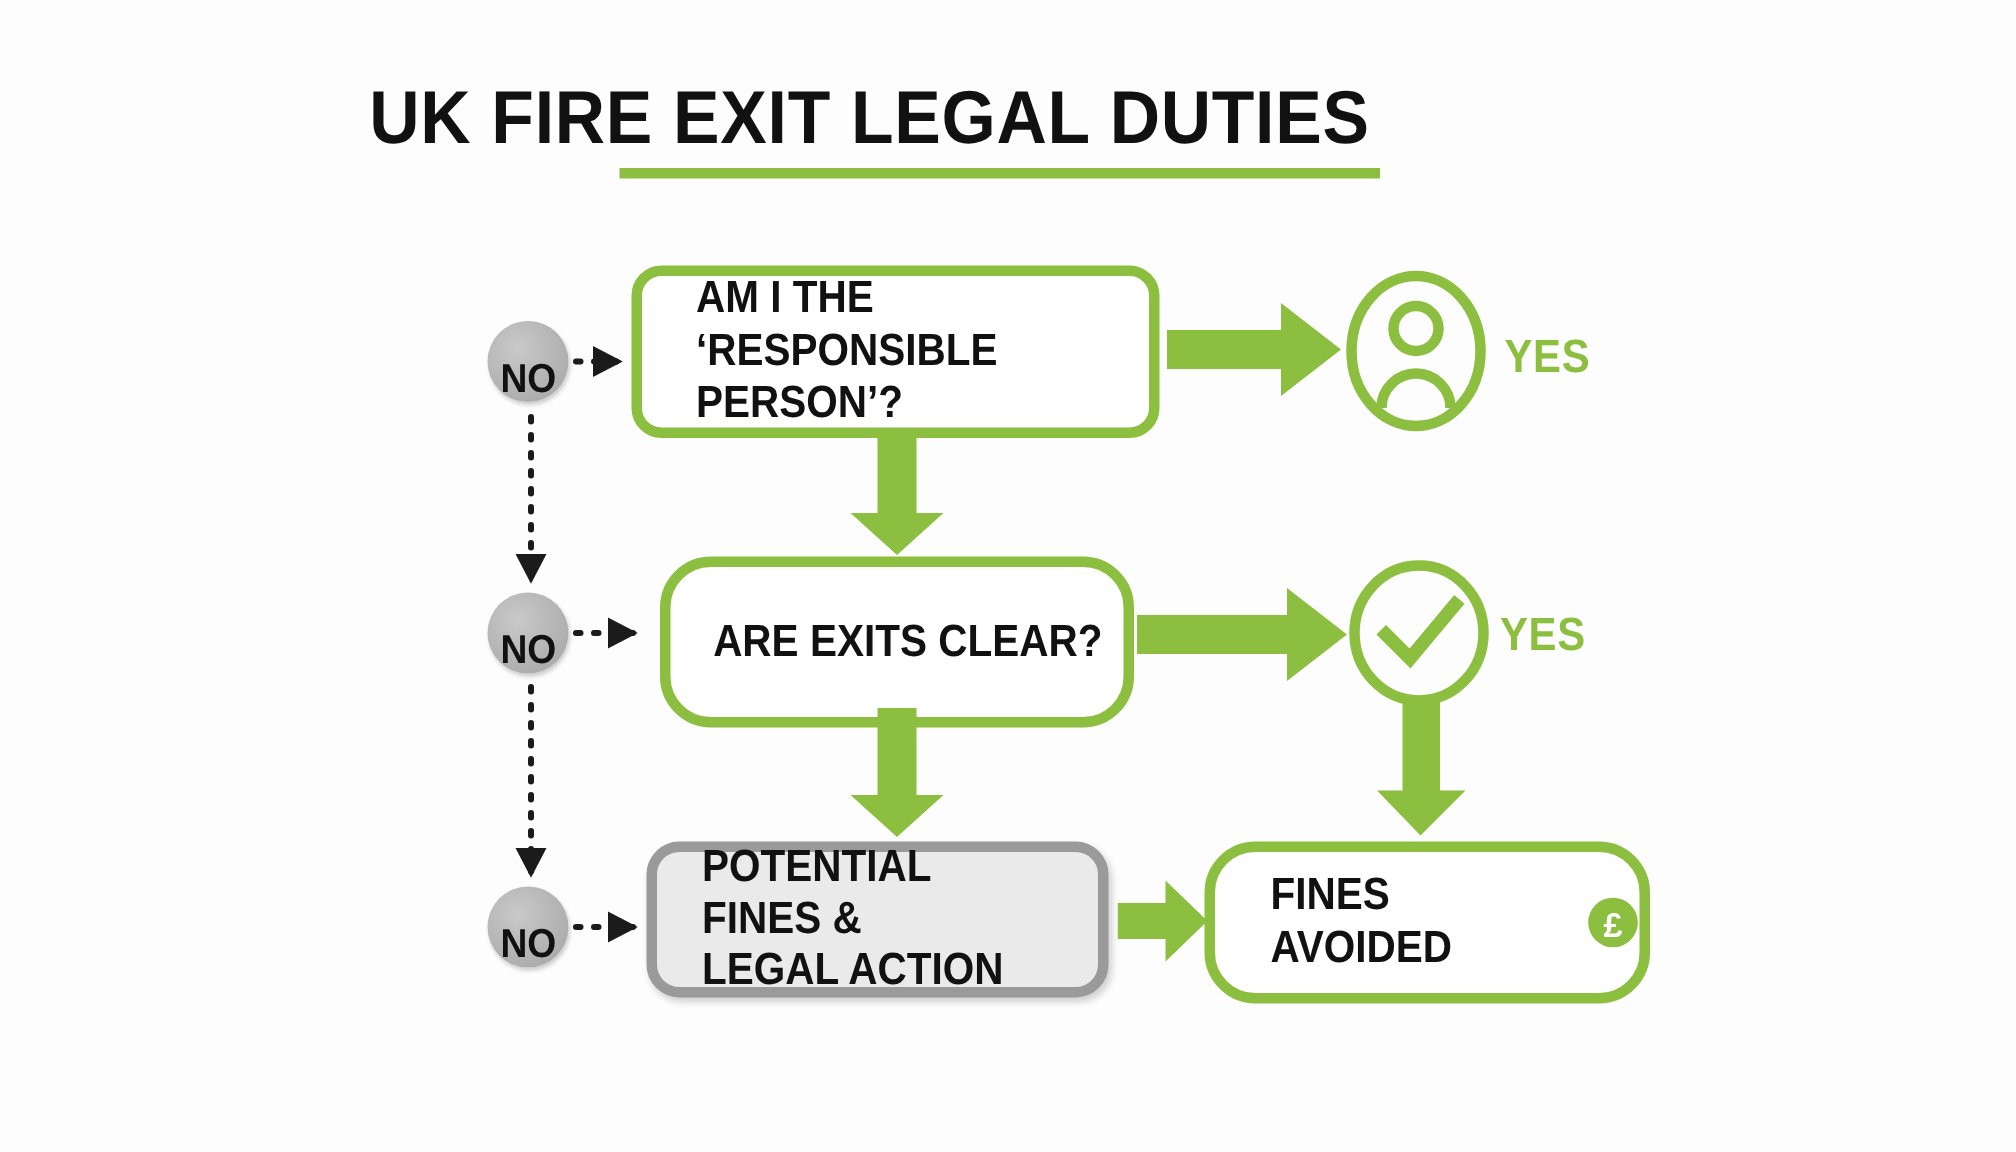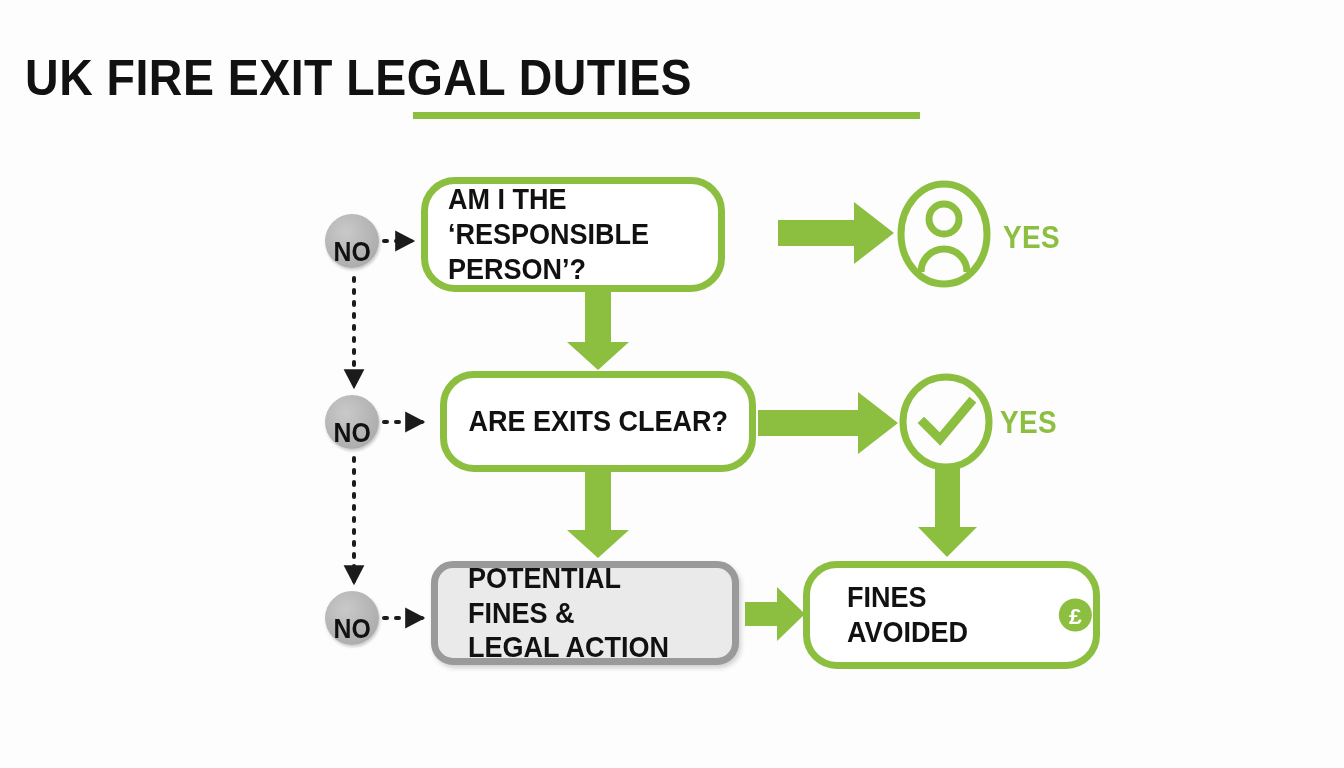--- a/index.html
+++ b/index.html
@@ -17,21 +17,21 @@
     background: #fdfdfd;
     overflow: hidden;
   }
 
   
   .title-wrap {
     position: absolute;
     left: 0;
     top: 52px;
     width: 1160px;
-    text-align: left;
+    text-align: center;
   }
   .title {
     font-family: "Liberation Sans Narrow", "Liberation Sans", sans-serif;
     font-size: 50px;
     font-weight: 700;
     letter-spacing: 0.5px;
     color: #111111;
     line-height: 1.05;
     transform: scaleX(0.93);
     display: inline-block;
@@ -66,31 +66,33 @@
   .box.centered {
     justify-content: center;
   }
   .box.centered .box-text {
     transform-origin: center center;
   }
 
   #box-responsible {
     left: 421px;
     top: 177px;
-    width: 304px;
+    width: 352px;
     height: 115px;
-    padding-left: 20px;
+    padding-left: 36px;
+    border-radius: 20px;
   }
   #box-responsible .box-text { font-size: 30px; }
 
   #box-exits {
     left: 440px;
     top: 371px;
     width: 316px;
-    height: 101px;
+    height: 114px;
+    justify-content: flex-end;
   }
   #box-exits .box-text { font-size: 30px; }
 
   #box-fines-action {
     left: 431px;
     top: 561px;
     width: 308px;
     height: 104px;
     border: 7px solid #9a9a9a;
     background: #eaeaea;

